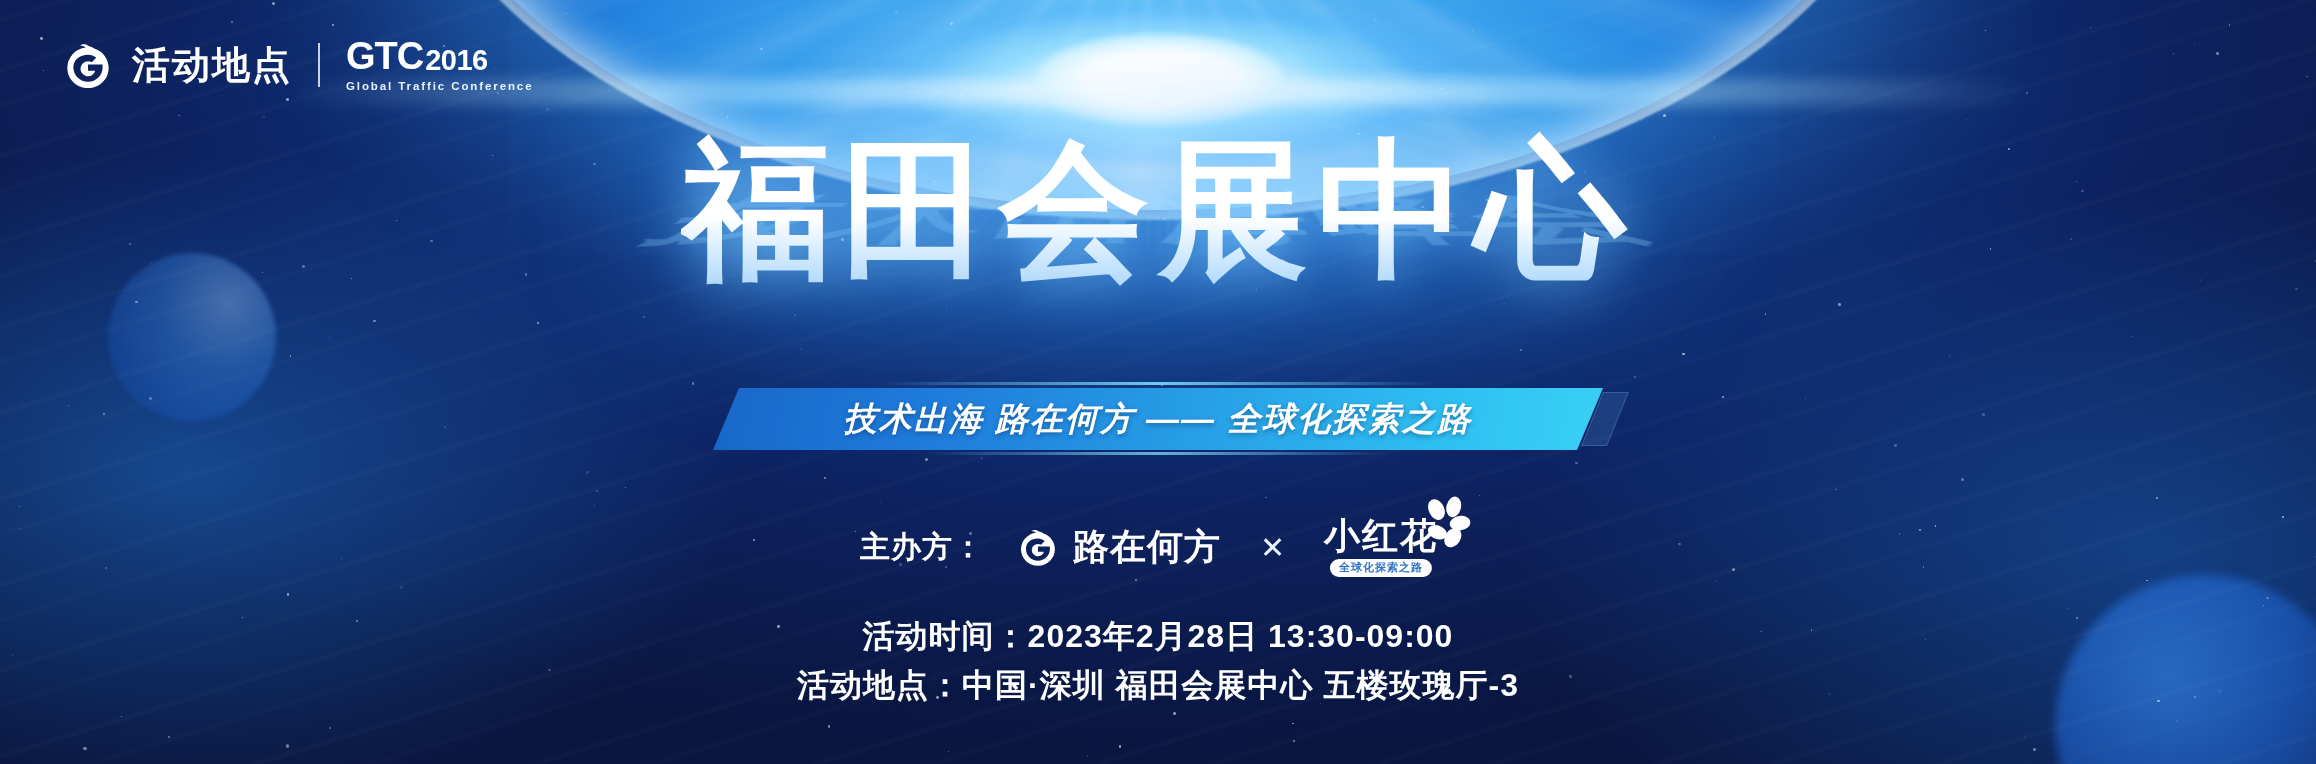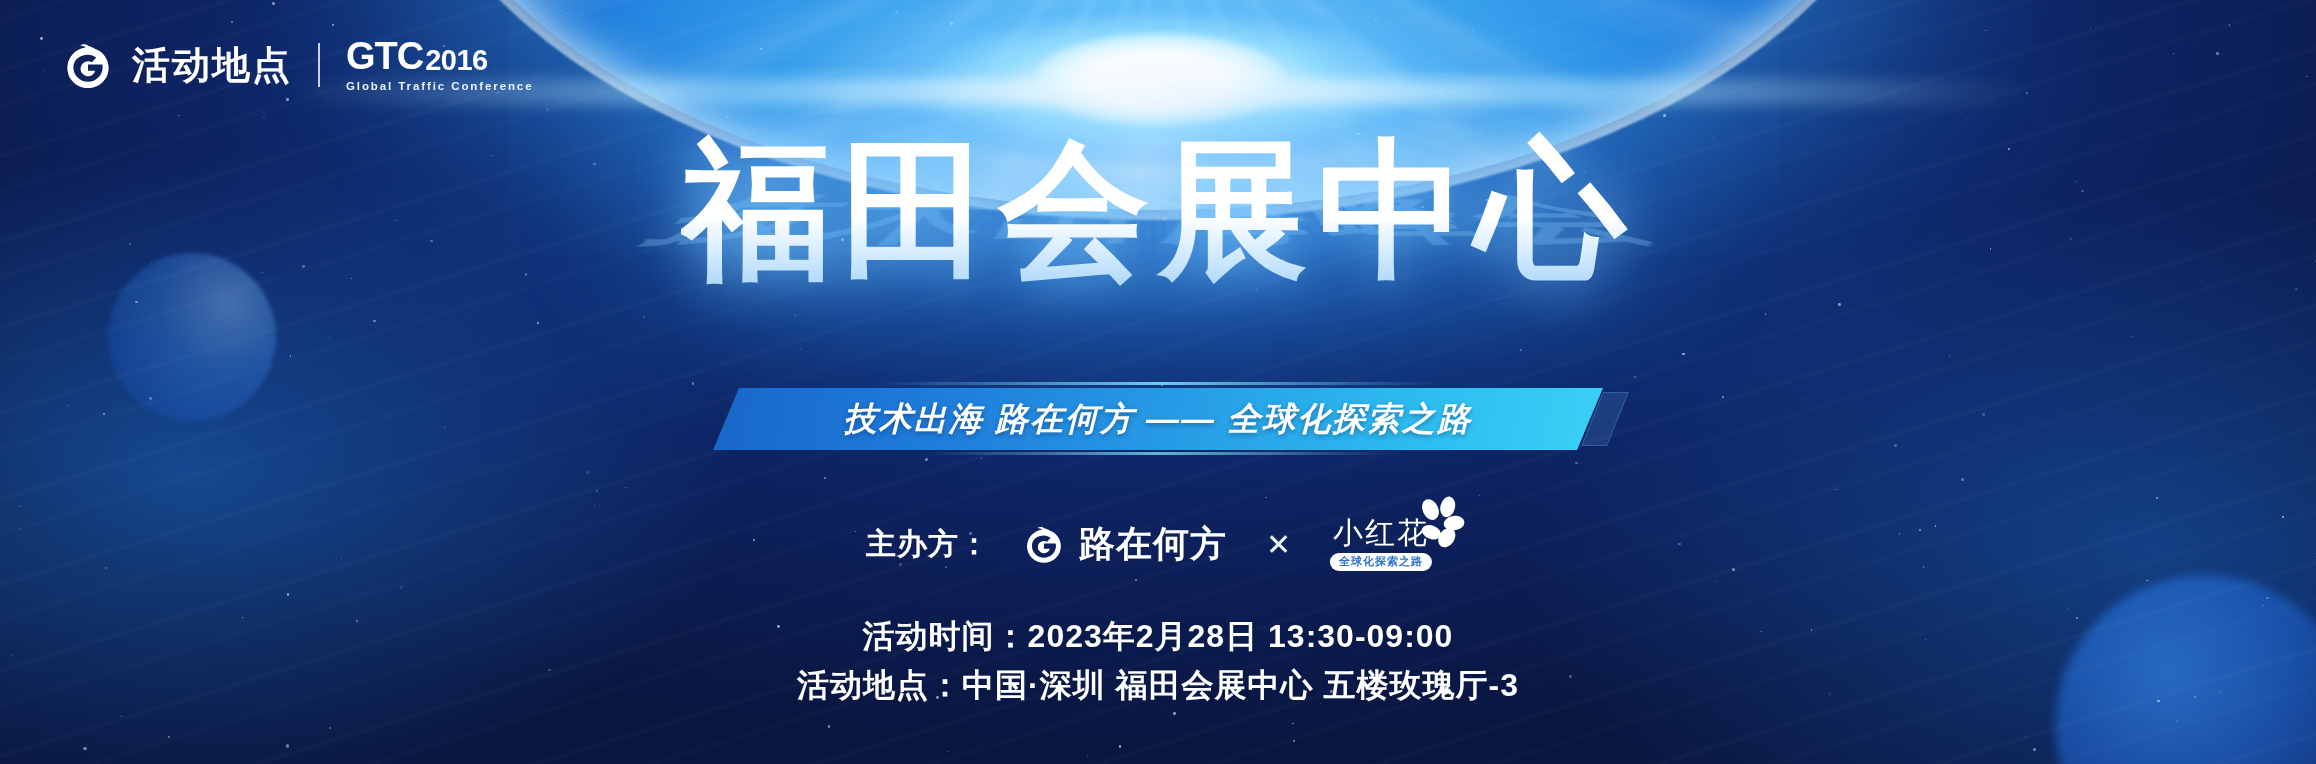--- a/index.html
+++ b/index.html
@@ -163,21 +163,21 @@
   .org-row{
     position:absolute; left:50%; top:518px; transform:translateX(-50%);
     display:flex; align-items:center; gap:31px; white-space:nowrap;
   }
   .org-label{ color:#ffffff; font-size:30px; font-weight:600; letter-spacing:1px; }
   .org-a{ display:flex; align-items:center; gap:12px; }
   .org-a-mark{ width:46px; height:46px; }
   .org-a-name{ color:#fff; font-size:36px; font-weight:700; letter-spacing:1px; }
   .org-x{ color:#eaf4ff; font-size:30px; font-weight:400; margin:0 8px; }
   .org-b{ position:relative; display:flex; flex-direction:column; align-items:center; padding-right:18px; }
-  .org-b-name{ color:#fff; font-size:30px; font-weight:400; letter-spacing:2px; line-height:1; }
+  .org-b-name{ color:#fff; font-size:36px; font-weight:700; letter-spacing:2px; line-height:1; }
   .org-b-sub{
     margin-top:5px; color:#2f76c6; background:#ffffff; border-radius:9px;
     font-size:11px; font-weight:700; letter-spacing:1px; padding:2px 9px; line-height:1.25;
   }
   .flower{ position:absolute; right:-16px; top:-22px; width:60px; height:58px; }
 
   
   .info{ position:absolute; left:50%; top:612px; transform:translateX(-50%); text-align:center; }
   .info-line{ color:#ffffff; font-size:32px; font-weight:600; letter-spacing:1px; line-height:1.52; white-space:nowrap;
     text-shadow:0 1px 4px rgba(5,25,70,.5); }

